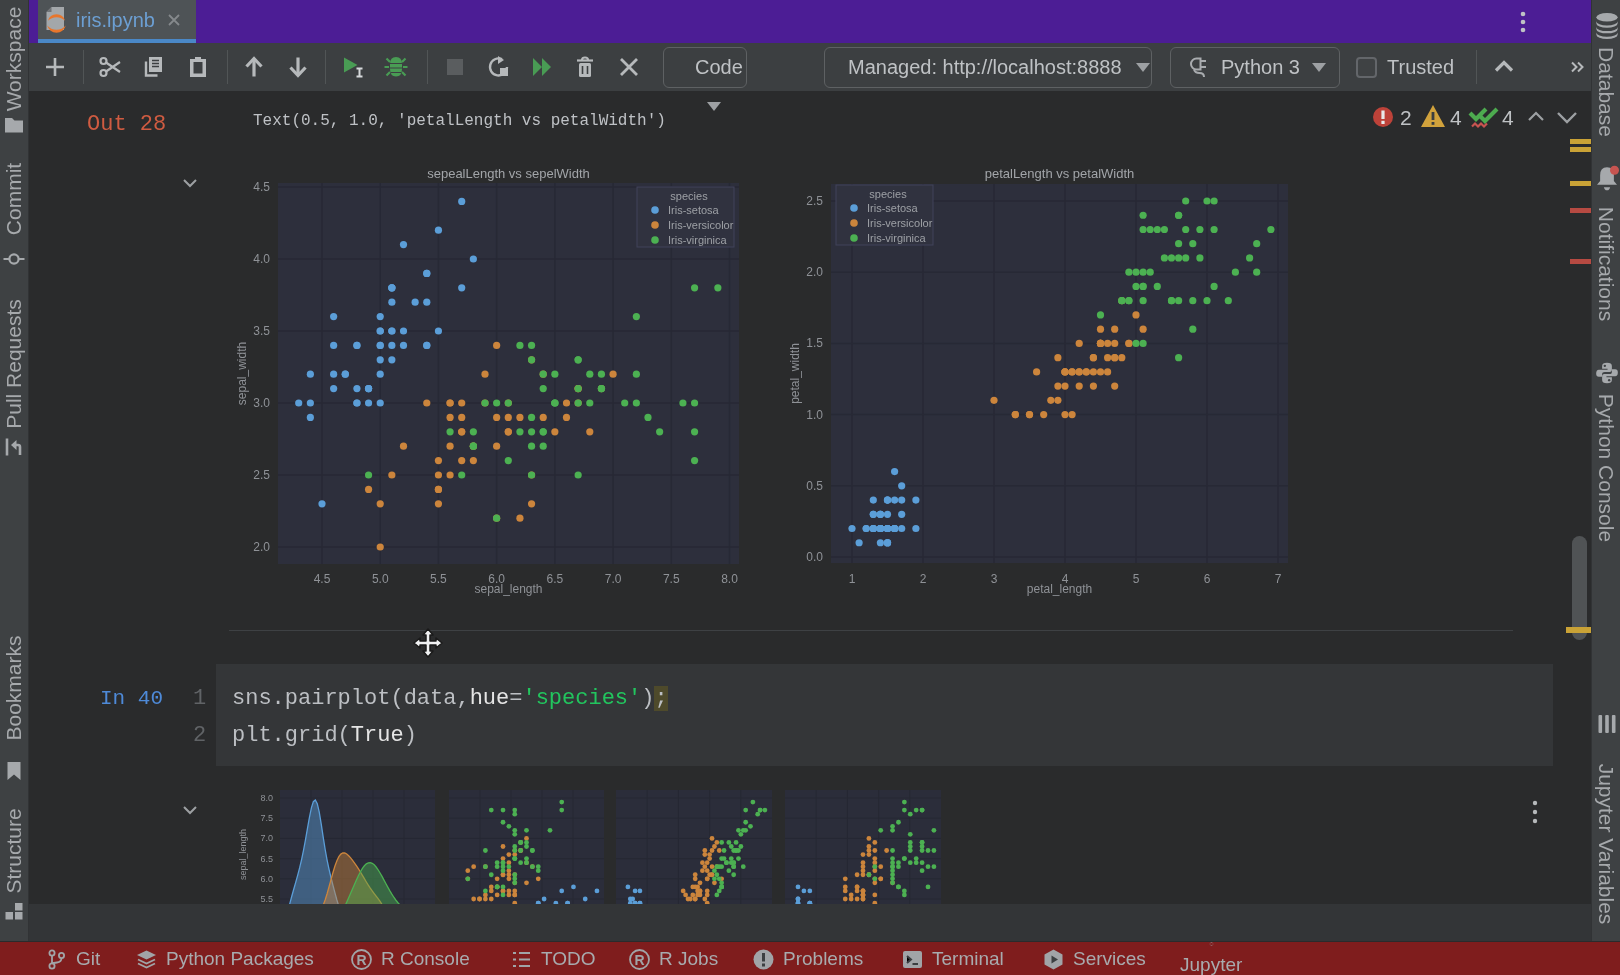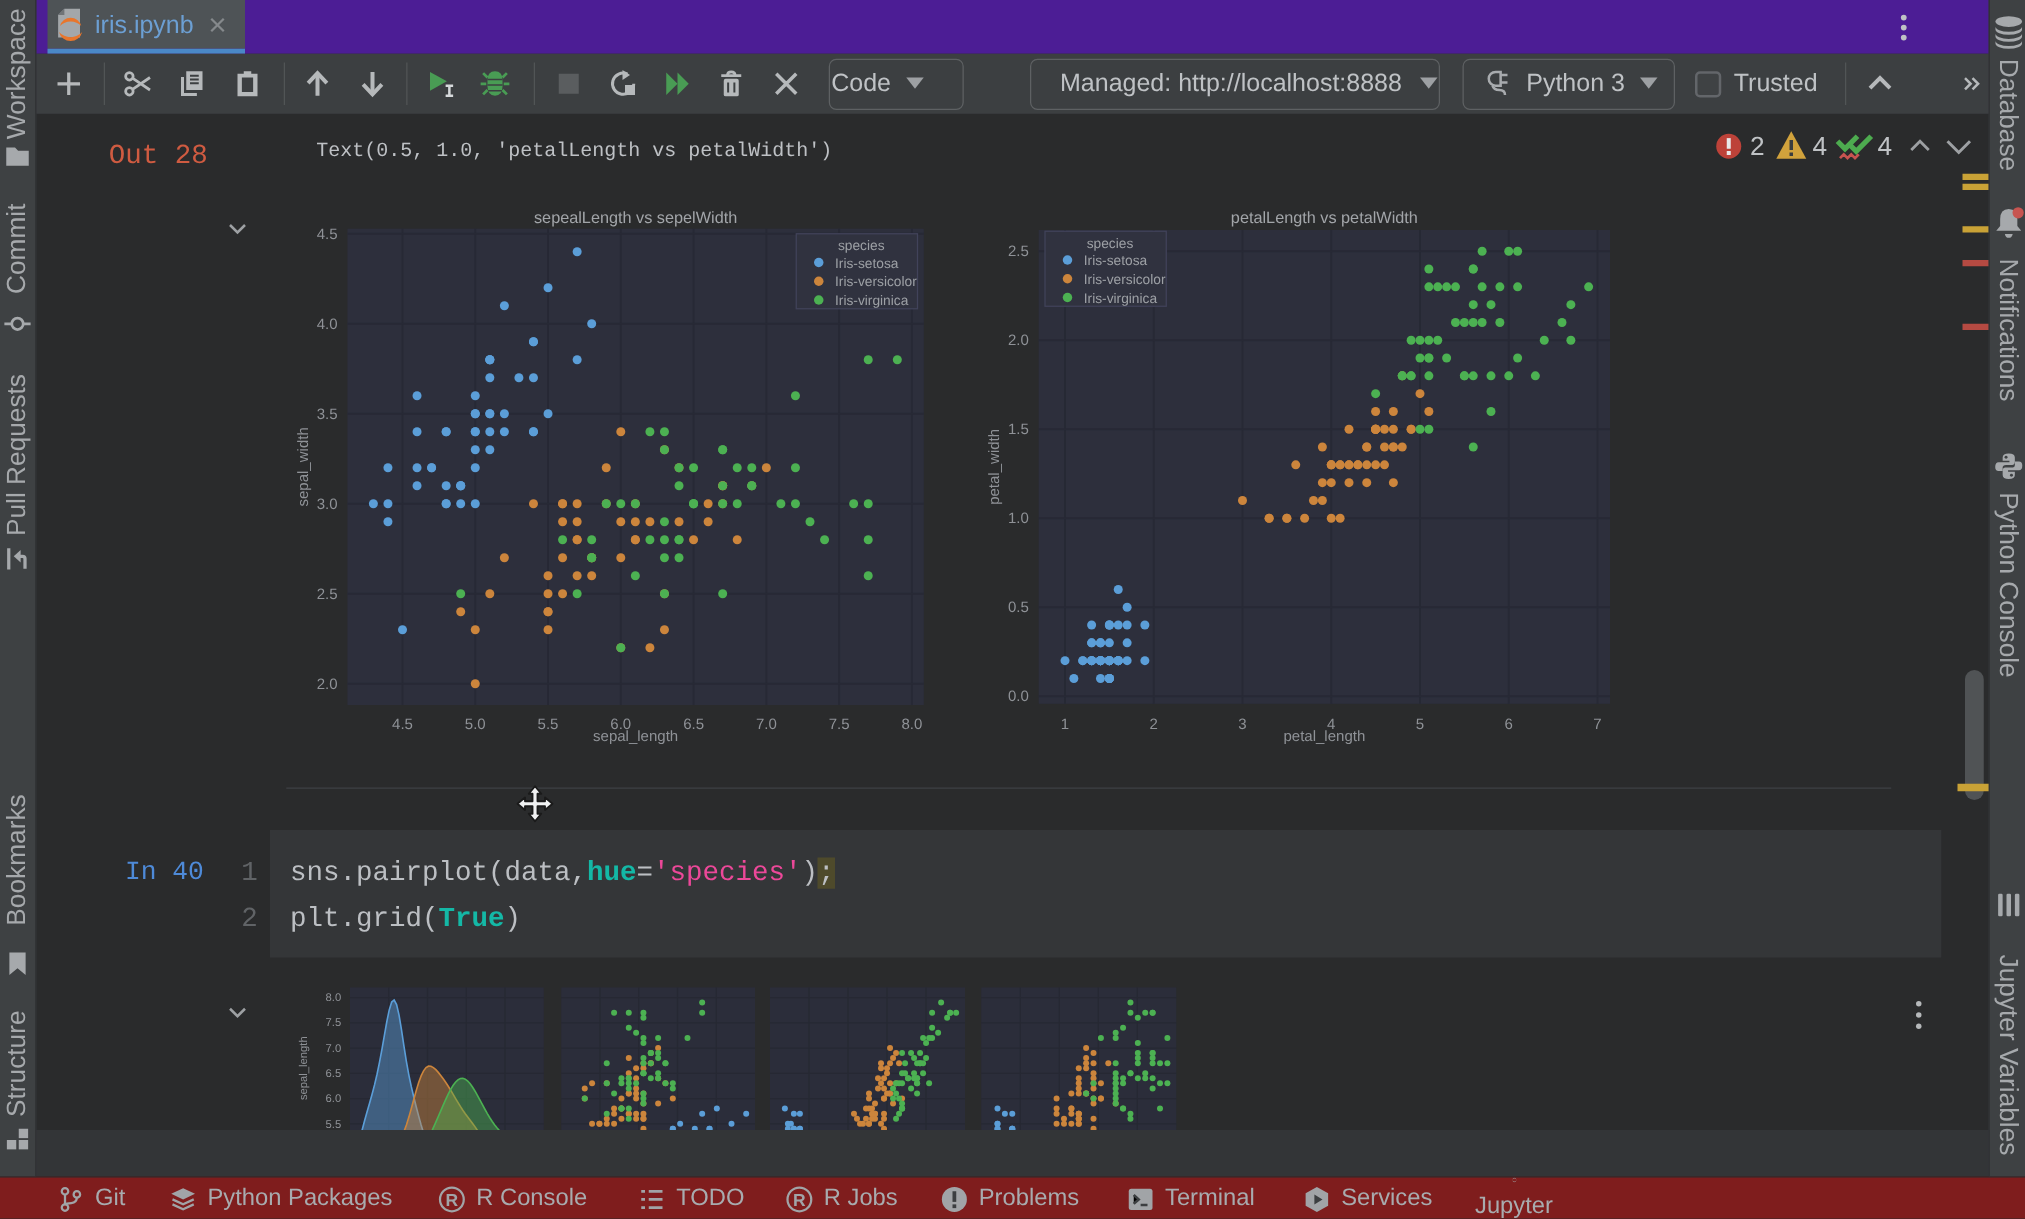--- a/index.html
+++ b/index.html
@@ -20,22 +20,22 @@
 
 .mono { font-family:"Liberation Mono", monospace; }
 #gap { left:29px; top:904px; width:1562px; height:37px; background:#333537; }
 #statusbar { left:0; top:941px; width:1620px; height:34px; background:#7f1d1d; border-top:1px solid #2A2B2C; }
 .sbitem { position:absolute; top:0; height:34px; display:flex; align-items:center; gap:8px; color:#A8ABAE; font-size:19px; }
 
 .stripebtn { position:absolute; display:flex; align-items:center; color:#A6A9AC; font-size:21px; white-space:nowrap; }
 
 #cell { left:216px; top:664px; width:1337px; height:102px; background:#343638; }
 .cellline { position:absolute; left:232px; font-size:22px; color:#BCBFC3; font-family:"Liberation Mono", monospace; white-space:pre; }
-.kw { color:#14b8a6;font-weight:bold; }
-.str { color:#ec4899; }
+.kw { color:#e5e5e5; }
+.str { color:#22c55e; }
 </style>
 </head>
 <body>
 <div id="stage">
 
   <div id="tabbar" class="abs">
     <div id="tab" class="abs"></div>
     <div id="tabline" class="abs"></div>
     <svg class="abs" style="left:16px;top:6px" width="26" height="30" viewBox="0 0 26 30">
       <path d="M6.5 1 H19 V24 H1.5 V6 Z" fill="#A3A7AA"></path>
@@ -107,21 +107,21 @@
       </svg>
       <svg class="abs" style="left:543px;top:11px" width="26" height="26" viewBox="0 0 26 26">
         <path d="M5 6.5 H21" stroke="#B6B9BB" stroke-width="2.2"></path>
         <path d="M10 6 Q10 3.5 13 3.5 Q16 3.5 16 6" stroke="#B6B9BB" stroke-width="2.2" fill="none"></path>
         <rect x="7" y="9" width="12" height="14" rx="1.5" fill="#B6B9BB"></rect>
         <path d="M10.5 12 V20 M15.5 12 V20" stroke="#3C3F41" stroke-width="1.6"></path>
       </svg>
       <svg class="abs" style="left:587px;top:11px" width="26" height="26" viewBox="0 0 26 26">
         <path d="M5 5 L21 21 M21 5 L5 21" stroke="#B6B9BB" stroke-width="2.8"></path>
       </svg>
-      <div class="drop" style="left:634px;width:108px;padding-left:1px;">Code<span class="caret"></span></div>
+      <div class="drop" style="left:634px;width:84px;padding-left:31px;">Code<span class="caret"></span></div>
       <div class="drop" style="left:795px;width:328px;padding-left:23px;">Managed: http://localhost:8888<span class="caret" style="margin-left:14px"></span></div>
       <div class="drop" style="left:1141px;width:170px;padding-left:15px;"><svg style="margin:0 9px -6px 0" width="26" height="26" viewBox="0 0 26 26">
           <path d="M14.5 4.5 H10.5 A 5.5 5.5 0 0 0 10.5 15.5 H14.5 V4.5 Z" stroke="#A8ABAE" stroke-width="2" fill="none"></path>
           <path d="M14.5 7 H20 M14.5 13 H20" stroke="#A8ABAE" stroke-width="2"></path>
           <path d="M8 15.5 Q9 19 13.5 19 Q18 19 18 23" stroke="#A8ABAE" stroke-width="2" fill="none"></path>
         </svg>Python 3<span class="caret"></span></div>
       <div class="abs" style="left:1327px;top:14px;width:21px;height:21px;border:2px solid #63666A;border-radius:4px;background:#3F4244;box-sizing:border-box;"></div>
       <div class="abs" style="left:1358px;top:13px;font-size:20px;color:#BFC2C5;">Trusted</div>
       <div class="tsep" style="left:1447px"></div>
       <svg class="abs" style="left:1462px;top:11px" width="26" height="26" viewBox="0 0 26 26">

